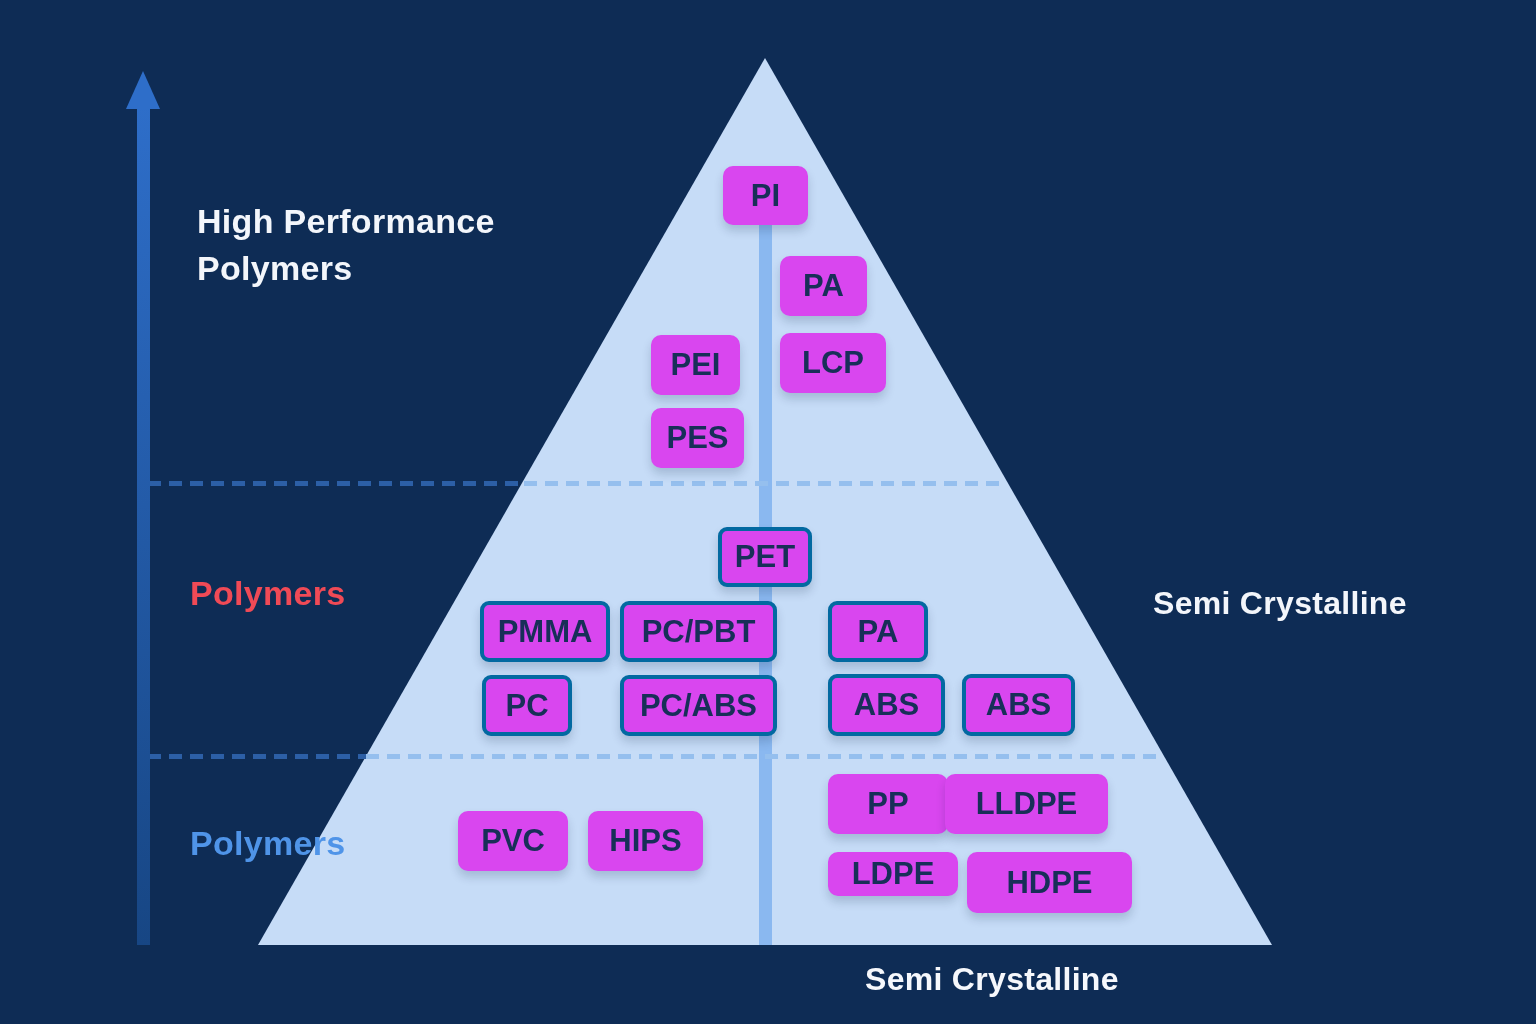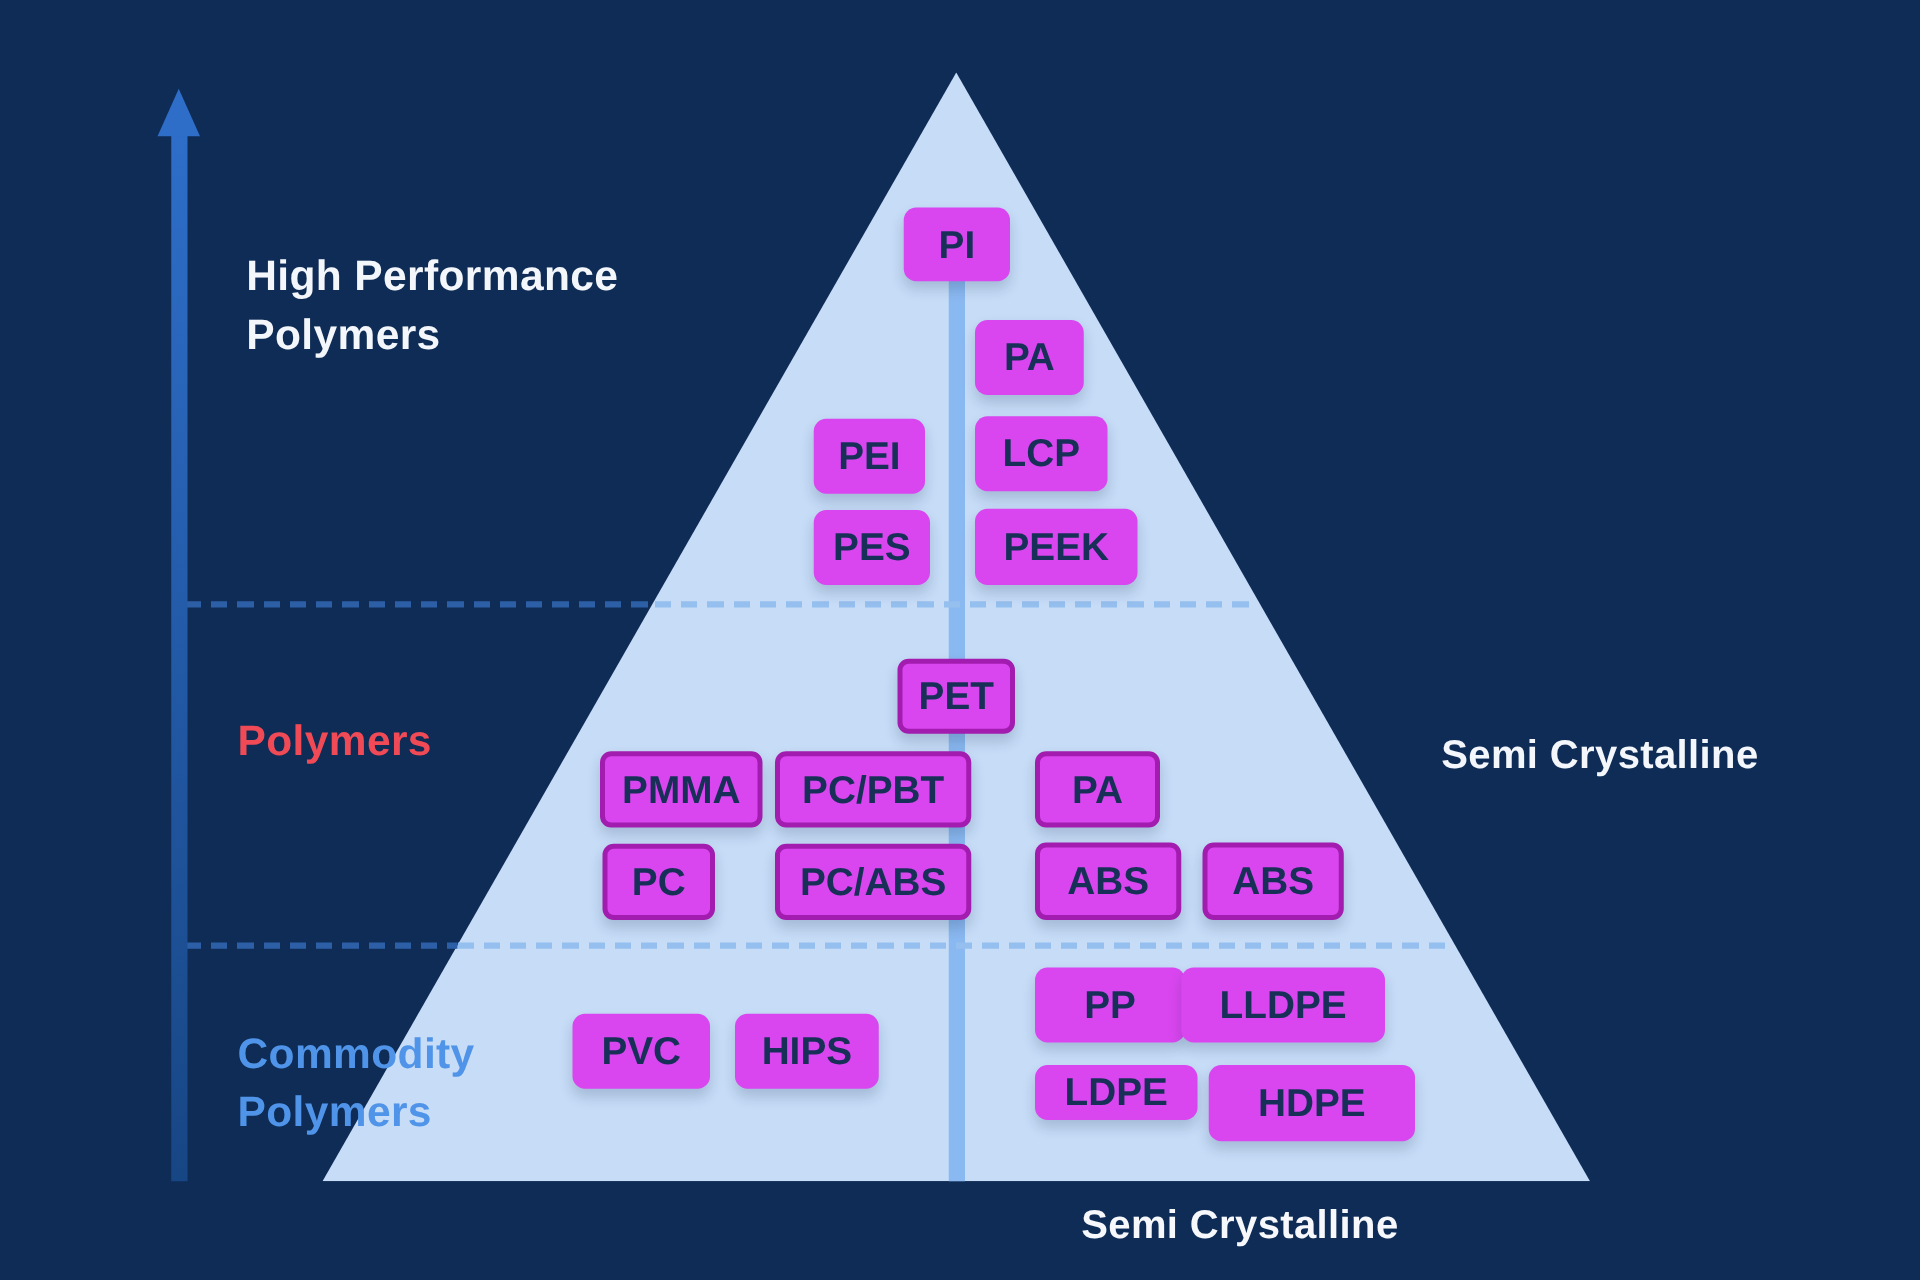--- a/index.html
+++ b/index.html
@@ -48,21 +48,21 @@
 
   
   .chip {
     position: absolute; z-index: 5;
     background: #d946ef; border-radius: 10px;
     box-sizing: border-box;
     display: flex; align-items: center; justify-content: center;
     font-weight: 700; font-size: 31px; color: #182f58;
     box-shadow: 0 6px 10px rgba(10, 32, 68, 0.18);
   }
-  .chip.red { border: 4px solid #a21caf; border-radius: 9px; }
+  .chip.red { border: 4px solid #0369a1; border-radius: 9px; }
 
   
   .tier-label {
     position: absolute; z-index: 6;
     font-weight: 700; font-size: 34px; line-height: 47px; letter-spacing: 0.3px;
   }
   .tier-label.high { left: 197px; top: 184px; color: #f3f6fb; }
   .tier-label.eng  { left: 190px; top: 556px; color: #f04a56; }
   .tier-label.com  { left: 190px; top: 806px; color: #4f94e8; }
   .side-label {
@@ -93,33 +93,31 @@
   <div class="arrow-head"></div>
 
   <div class="tier-label high">
     <div>High Performance</div>
     <div>Polymers</div>
   </div>
   <div class="tier-label eng">
     <div>Polymers</div>
   </div>
   <div class="tier-label com">
-    <div>Commodity</div>
     <div>Polymers</div>
   </div>
 
   <div class="side-label">Semi Crystalline</div>
   <div class="bottom-label semi">Semi Crystalline</div>
 
   <div class="chip" style="left:723px;top:152px;width:85px;height:59px">PI</div>
   <div class="chip" style="left:780px;top:242px;width:87px;height:60px">PA</div>
   <div class="chip" style="left:651px;top:321px;width:89px;height:60px">PEI</div>
   <div class="chip" style="left:780px;top:319px;width:106px;height:60px">LCP</div>
   <div class="chip" style="left:651px;top:394px;width:93px;height:60px">PES</div>
-  <div class="chip" style="left:780px;top:393px;width:130px;height:61px">PEEK</div>
 
   <div class="chip red" style="left:718px;top:513px;width:94px;height:60px">PET</div>
   <div class="chip red" style="left:480px;top:587px;width:130px;height:61px">PMMA</div>
   <div class="chip red" style="left:620px;top:587px;width:157px;height:61px">PC/PBT</div>
   <div class="chip red" style="left:828px;top:587px;width:100px;height:61px">PA</div>
   <div class="chip red" style="left:482px;top:661px;width:90px;height:61px">PC</div>
   <div class="chip red" style="left:620px;top:661px;width:157px;height:61px">PC/ABS</div>
   <div class="chip red" style="left:828px;top:660px;width:117px;height:62px">ABS</div>
   <div class="chip red" style="left:962px;top:660px;width:113px;height:62px">ABS</div>
 

